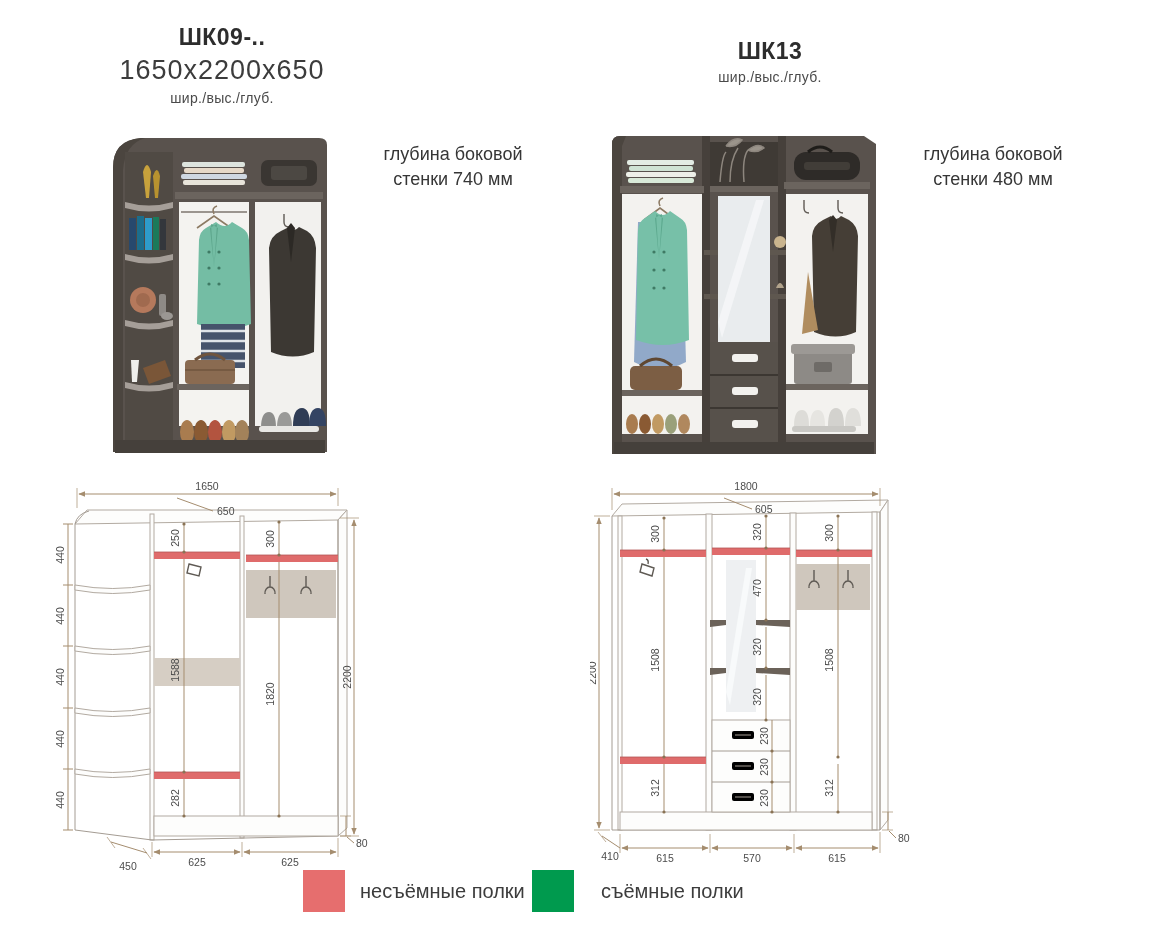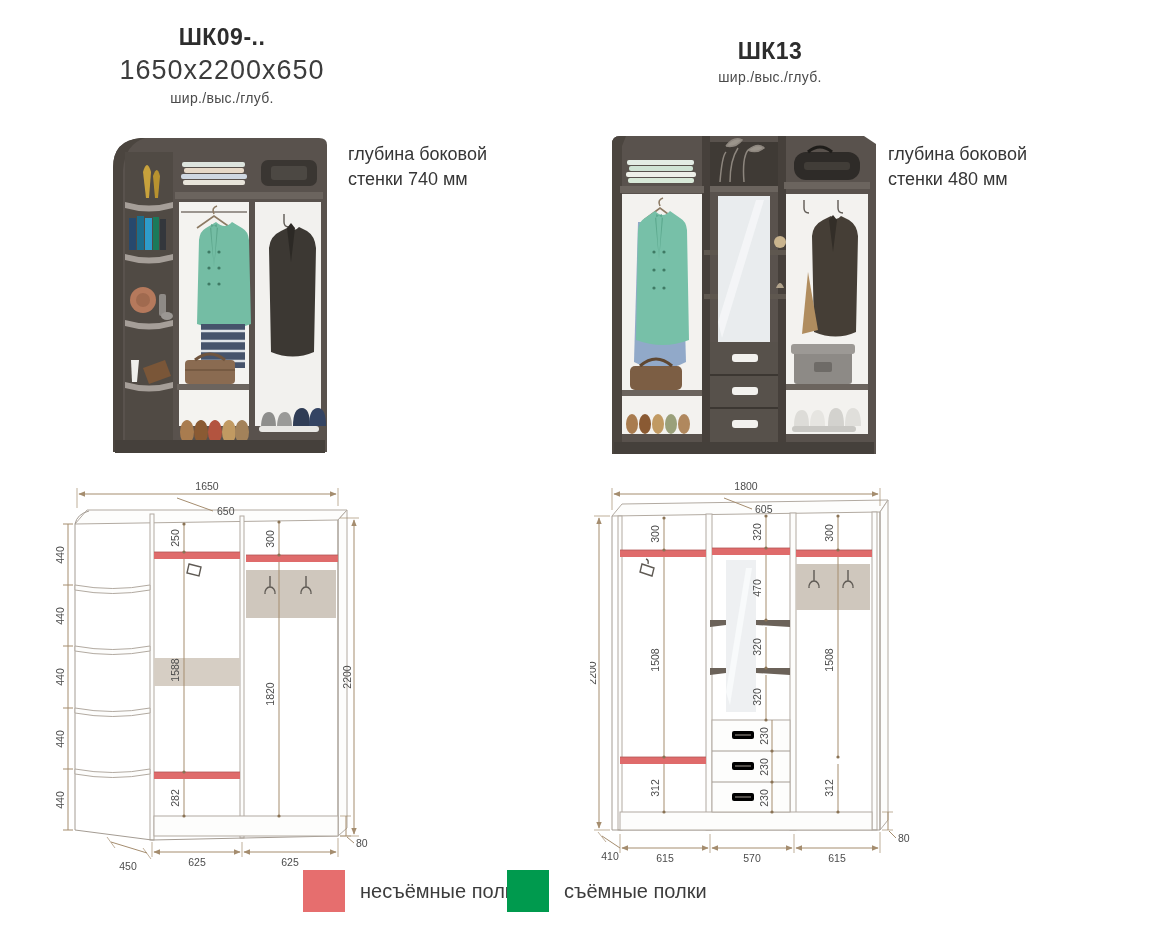--- a/index.html
+++ b/index.html
@@ -3,21 +3,21 @@
 <meta charset="utf-8">
 <style>
   html,body{margin:0;padding:0;background:#fff;}
   #page{position:relative;width:1154px;height:933px;background:#fff;overflow:hidden;
         font-family:"Liberation Sans",sans-serif;color:#333;}
   .abs{position:absolute;}
   .product-header{text-align:center;}
   .product-title{font-size:23px;font-weight:700;color:#2d2d2d;letter-spacing:.5px;}
   .product-size{font-size:27px;font-weight:400;color:#3c3c3c;letter-spacing:1px;margin-top:4px;}
   .size-caption{font-size:14px;color:#4a4a4a;letter-spacing:.3px;margin-top:4px;}
-  .depth-note{font-size:18px;color:#363636;line-height:1.4;}
+  .depth-note{font-size:18px;color:#363636;line-height:1.4;text-align:center;}
   .legend-item{display:flex;align-items:center;position:absolute;}
   .legend-swatch{width:42px;height:42px;flex:0 0 42px;}
   .legend-label{font-size:20px;color:#3c3c3c;margin-left:15px;white-space:nowrap;}
   
   .cab{stroke:#b2aaa1;stroke-width:1;fill:#fdfdfc;}
   .cabl{stroke:#a49c93;stroke-width:1;fill:none;}
   .dl{stroke:#a58d6f;stroke-width:1;fill:none;}
   .ext{stroke:#a58d6f;stroke-width:.7;fill:none;}
   .dot{fill:#8a7355;}
   text.dt{font-size:10.5px;fill:#4c4c4c;font-family:"Liberation Sans",sans-serif;}
@@ -516,18 +516,18 @@
       <line class="dl" x1="12" y1="356" x2="30" y2="368"></line>
       <line class="ext" x1="8" y1="352" x2="16" y2="362"></line>
       <text class="dt" x="20" y="380" text-anchor="middle">410</text>
     </g>
   </svg>
 
   <div class="legend-item" style="left:303px;top:870px;">
     <div class="legend-swatch" style="background-color: rgb(230, 110, 110);"></div>
     <div class="legend-label">несъёмные полки</div>
   </div>
-  <div class="legend-item" style="left:507px;top:870px;">
+  <div class="legend-item" style="left:532px;top:870px;gap:12px;">
     <div class="legend-swatch" style="background-color: rgb(0, 154, 78);"></div>
     <div class="legend-label">съёмные полки</div>
   </div>
 
 </div>
 
 </body></html>

